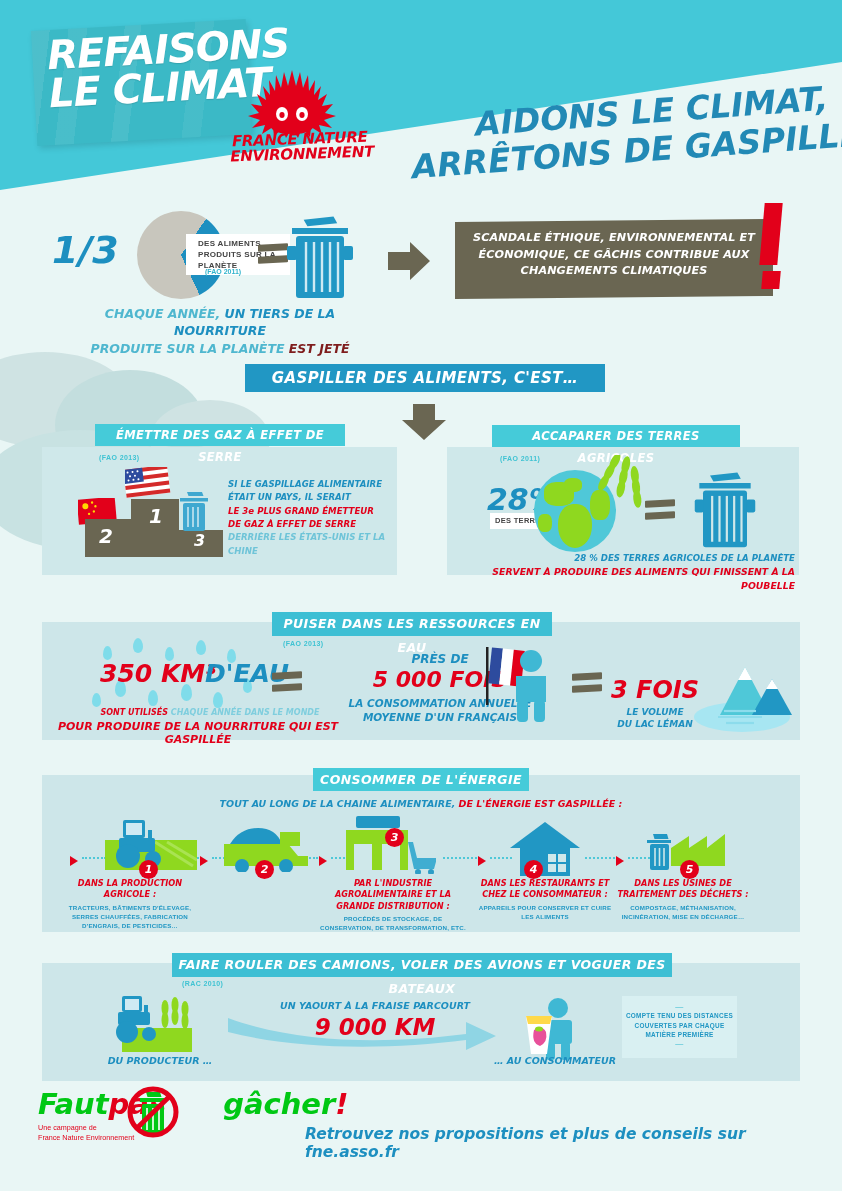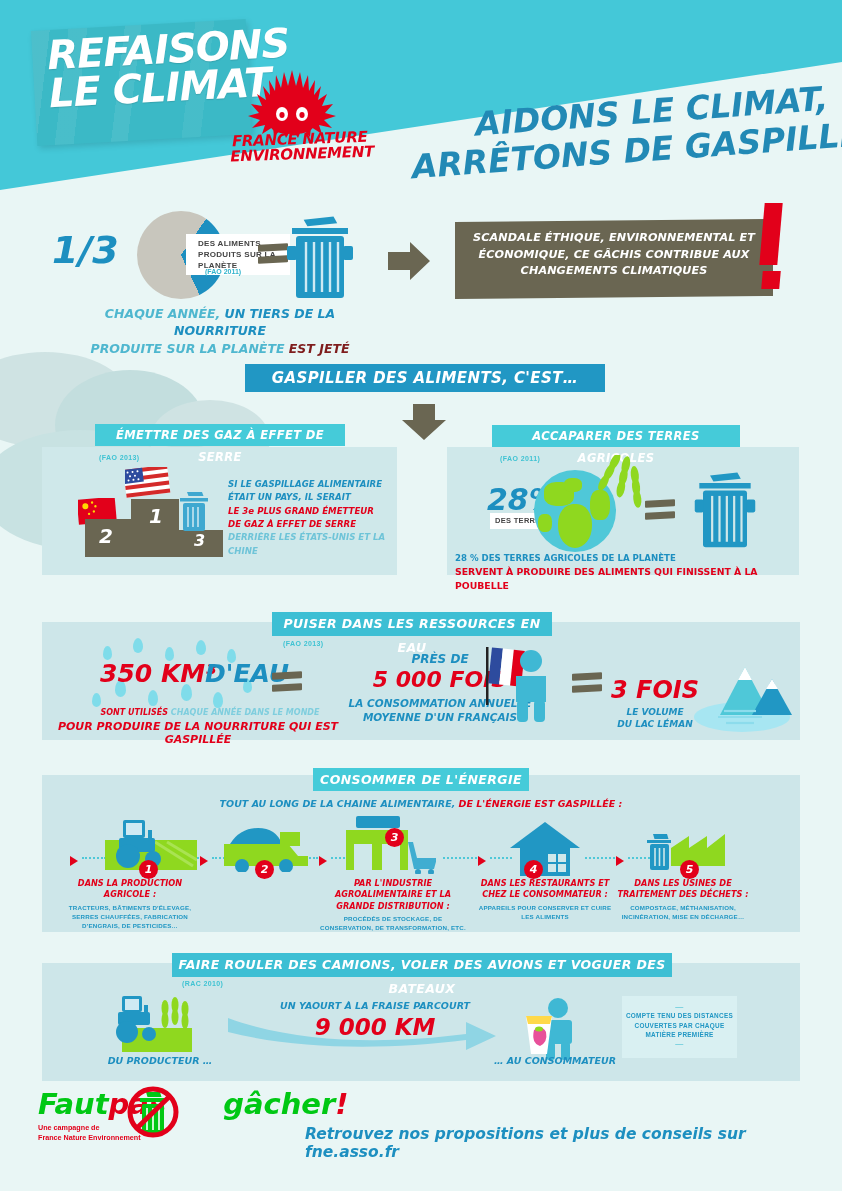--- a/index.html
+++ b/index.html
@@ -146,22 +146,22 @@
     font-weight:bold;font-style:italic;font-size:30px;
   }
   .pct28-label{
     position:absolute;left:490px;top:513px;background:#fff;padding:3px 5px;
     color:#444;font-size:7.5px;font-weight:bold;line-height:1.3;letter-spacing:.3px;
   }
   .globe{position:absolute;left:534px;top:470px;width:82px;height:82px;border-radius:50%;background:#4fc8d8;overflow:hidden;}
   .globe i{position:absolute;background:#8fd81f;border-radius:40%;}
   .wheat{position:absolute;}
   .cap-28{
-    position:absolute;left:455px;top:552px;width:340px;text-align:left;
-    font-family:"DejaVu Sans",sans-serif;font-weight:bold;
+    position:absolute;left:455px;top:552px;width:340px;text-align:right;
+    font-family:"DejaVu Sans",sans-serif;font-weight:bold;font-style:italic;
     font-size:8.6px;line-height:1.5;color:#1d8fc0;
   }
   .cap-28 .red{color:#e2001a;font-size:9.3px;}
 
   
   .drop{position:absolute;background:#7fdcea;border-radius:50% 50% 50% 50%/60% 60% 40% 40%;}
   .wnum{
     position:absolute;font-family:"DejaVu Sans",sans-serif;font-weight:bold;font-style:italic;
   }
   .w-cap{
@@ -212,21 +212,21 @@
   .footer-txt{
     position:absolute;left:305px;top:1125px;
     color:#1d8fc0;font-family:"DejaVu Sans",sans-serif;font-weight:bold;font-style:italic;
     font-size:15.5px;
   }
   .fpg{position:absolute;left:38px;top:1090px;width:220px;height:75px;}
   .fpg-main{
     font-family:"DejaVu Sans",sans-serif;font-weight:bold;font-style:italic;
     font-size:29px;line-height:1;white-space:nowrap;
   }
-  .fpg-sub{color:#e2001a;font-size:7.2px;font-weight:bold;line-height:1.35;margin-top:4px;}
+  .fpg-sub{color:#e2001a;font-size:7.2px;font-weight:normal;line-height:1.35;margin-top:4px;}
 </style>
 </head>
 <body>
 
 <div class="page">
 
   <div class="cloud" style="left:-40px;top:352px;width:170px;height:95px;"></div>
   <div class="cloud" style="left:55px;top:370px;width:150px;height:110px;background:#c3dede;"></div>
   <div class="cloud" style="left:150px;top:400px;width:120px;height:80px;"></div>
   <div class="cloud" style="left:-20px;top:430px;width:200px;height:120px;background:#c8e2e2;"></div>

